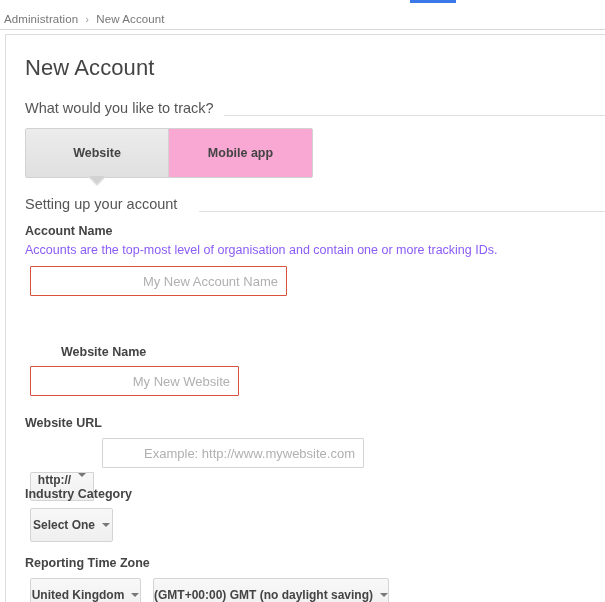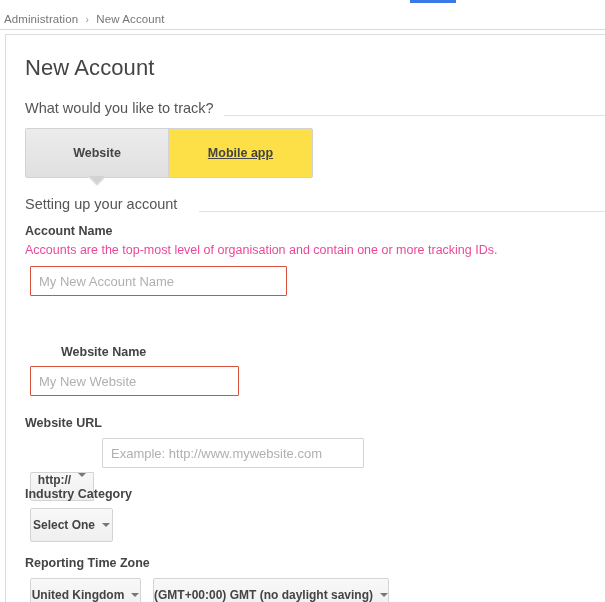--- a/index.html
+++ b/index.html
@@ -131,22 +131,21 @@
     color: #444444;
     cursor: pointer;
     position: relative;
     box-sizing: border-box;
   }
   .track-tab.selected {
     background: linear-gradient(to bottom, #ececec, #e0e0e0);
     border-right: 1px solid #d2d2d2;
   }
   .track-tab.unselected {
-    background: #fde047;
-    text-decoration: underline;
+    background: #f9a8d4;
   }
   .tab-pointer {
     position: absolute;
     bottom: -9px;
     left: 50%;
     transform: translateX(-50%);
     width: 0; height: 0;
     border-left: 9px solid transparent;
     border-right: 9px solid transparent;
     border-top: 9px solid #e0e0e0;
@@ -169,36 +168,37 @@
     left: 19px;
     font-size: 12.5px;
     font-weight: bold;
     color: #444444;
     white-space: nowrap;
   }
   .field-help {
     position: absolute;
     left: 19px;
     font-size: 12.5px;
-    color: #ec4899;
+    color: #8b5cf6;
     white-space: nowrap;
   }
 
   
   .text-input {
     position: absolute;
     box-sizing: border-box;
     height: 30px;
     font-size: 13px;
     font-family: "Liberation Sans", sans-serif;
     color: #444444;
     padding: 0 8px;
     background: #ffffff;
     outline: none;
     border-radius: 1px;
+    text-align: right;
   }
   .text-input.error {
     border: 1px solid #d9503c;
   }
   .text-input.normal {
     border: 1px solid #d4d4d4;
   }
   .text-input::placeholder {
     color: #b0b0b0;
   }

